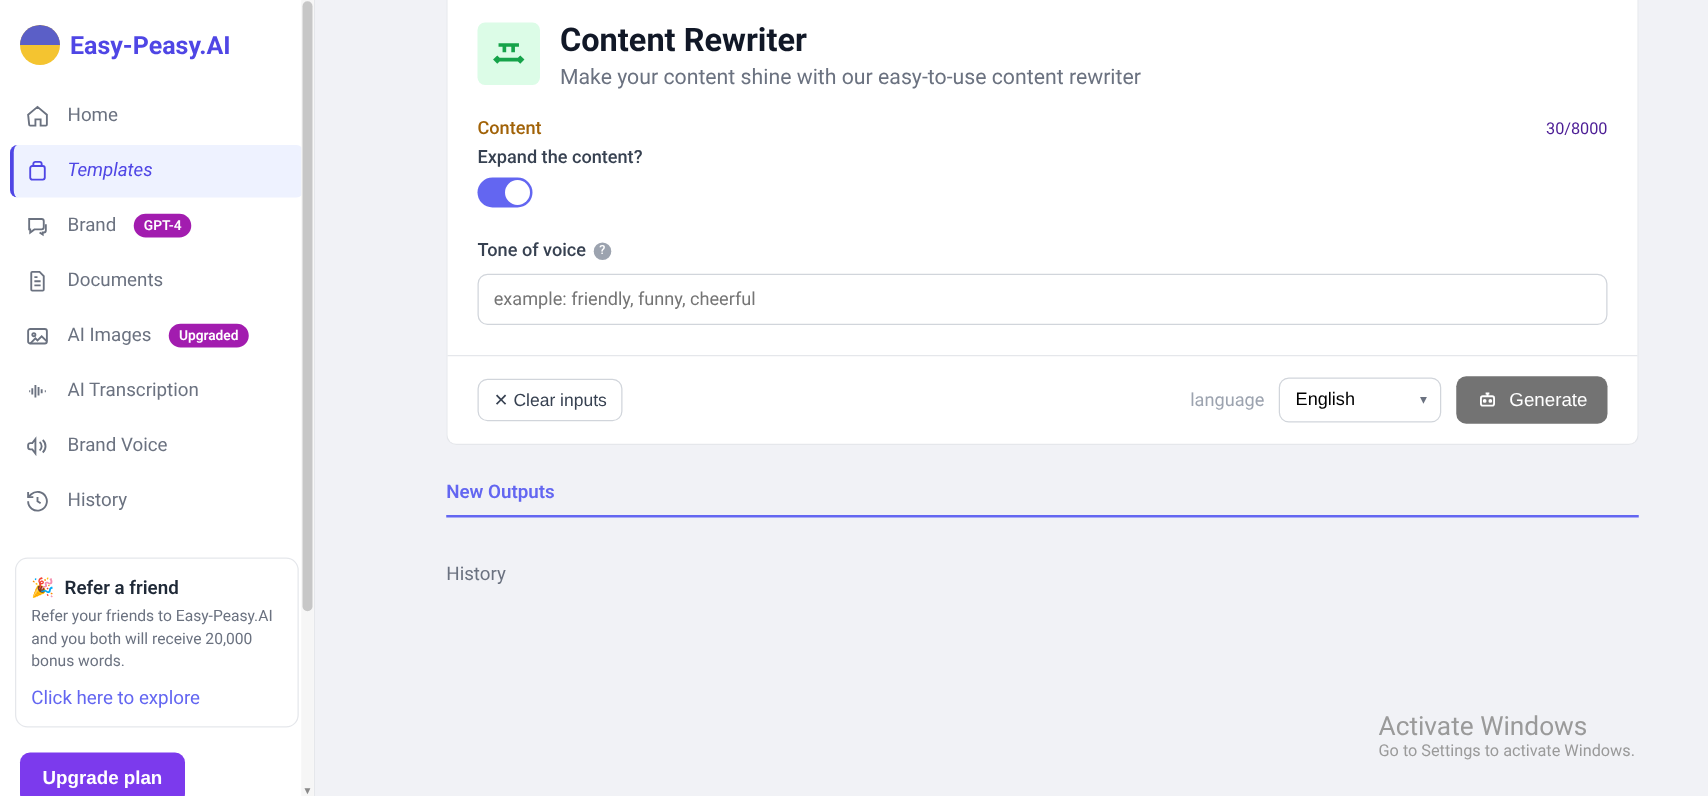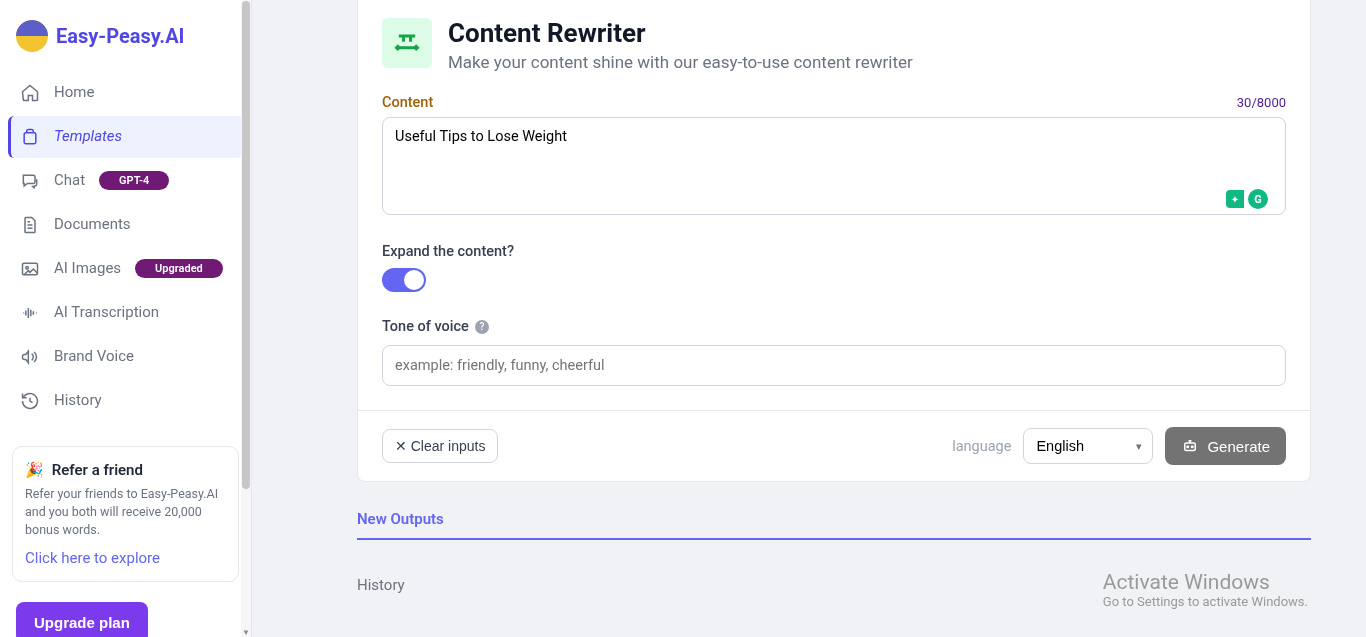--- a/index.html
+++ b/index.html
@@ -94,25 +94,25 @@
 }
 .nav-icon {
   width: 20px; height: 20px;
   display: inline-flex;
   align-items: center;
   justify-content: center;
   color: inherit;
 }
 .nav-icon svg { width: 20px; height: 20px; stroke: currentColor; fill: none; stroke-width: 1.8; }
 .badge {
-  background: #701a75;
+  background: #a21caf;
   color: #fff;
   font-size: 11px;
   font-weight: 600;
-  padding: 3px 20px;
+  padding: 3px 8px;
   border-radius: 10px;
 }
 .refer-box {
   margin: 18px 12px 10px 12px;
   padding: 14px 12px;
   border: 1px solid #e5e7eb;
   border-radius: 10px;
   background: #fff;
 }
 .refer-title {
@@ -400,21 +400,21 @@
           </span>
         <span>Templates</span>
       </div>
       <div class="nav-item">
         <span class="nav-icon">
             <svg viewBox="0 0 24 24">
               <path d="M4 5h12a2 2 0 0 1 2 2v6a2 2 0 0 1-2 2H9l-4 3v-3H4a0 0 0 0 1 0 0z"></path>
               <path d="M20 10v6a2 2 0 0 1-2 2h-1v2l-3-2"></path>
             </svg>
           </span>
-        <span>Chat</span>
+        <span>Brand</span>
         <span class="badge">GPT-4</span>
       </div>
       <div class="nav-item">
         <span class="nav-icon">
             <svg viewBox="0 0 24 24">
               <path d="M7 3h7l4 4v13a1 1 0 0 1-1 1H7a1 1 0 0 1-1-1V4a1 1 0 0 1 1-1z"></path>
               <path d="M9 12h6M9 16h6M9 8h3"></path>
             </svg>
           </span>
         <span>Documents</span>
@@ -485,27 +485,20 @@
           </div>
           <div>
             <h1 class="page-title">Content Rewriter</h1>
             <p class="page-subtitle">Make your content shine with our easy-to-use content rewriter</p>
           </div>
         </div>
 
         <div class="field-label-row">
           <label class="field-label">Content</label>
           <span class="counter">30/8000</span>
-        </div>
-        <div class="textarea-wrap">
-          <textarea class="textarea" id="content-ta" style="">Useful Tips to Lose Weight</textarea>
-          <div class="grammarly">
-            <span class="g-bulb">✦</span>
-            <span class="g-circle">G</span>
-          </div>
         </div>
 
         <div class="toggle-label">Expand the content?</div>
         <div class="toggle">
           <div class="toggle-knob"></div>
         </div>
 
         <div class="tone-label">
           <span>Tone of voice</span>
           <span class="help-icon">?</span>

